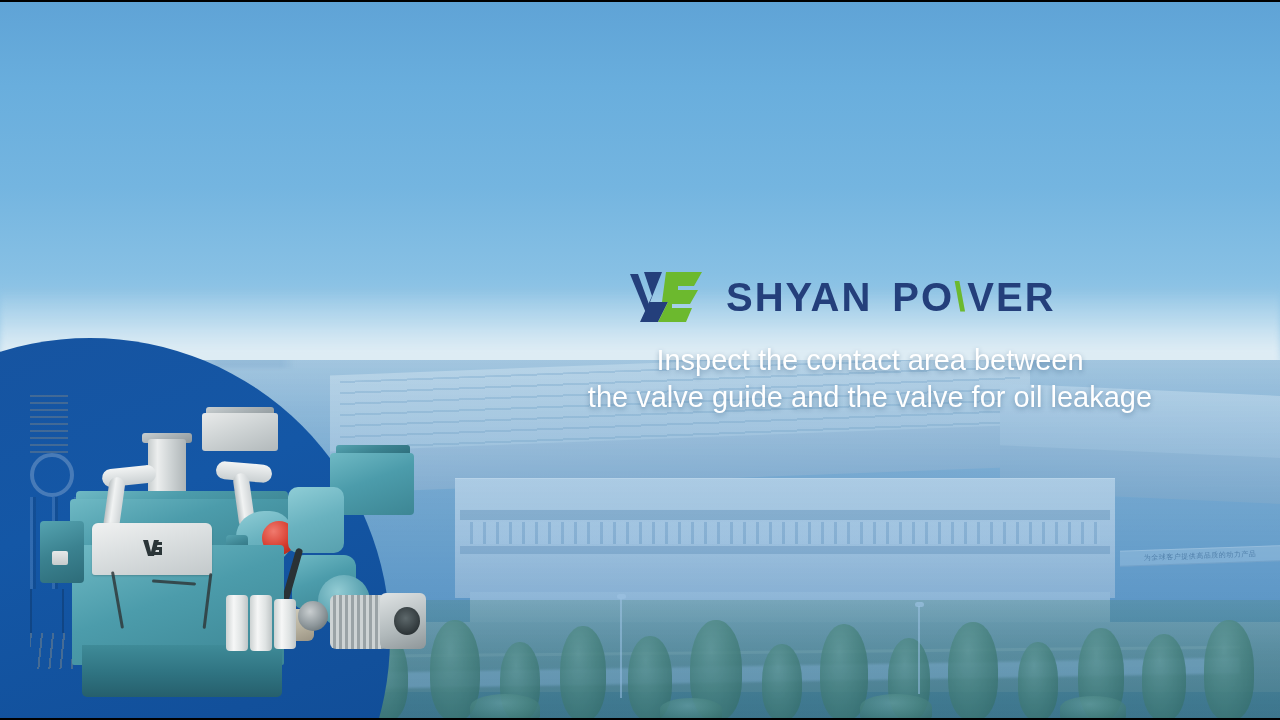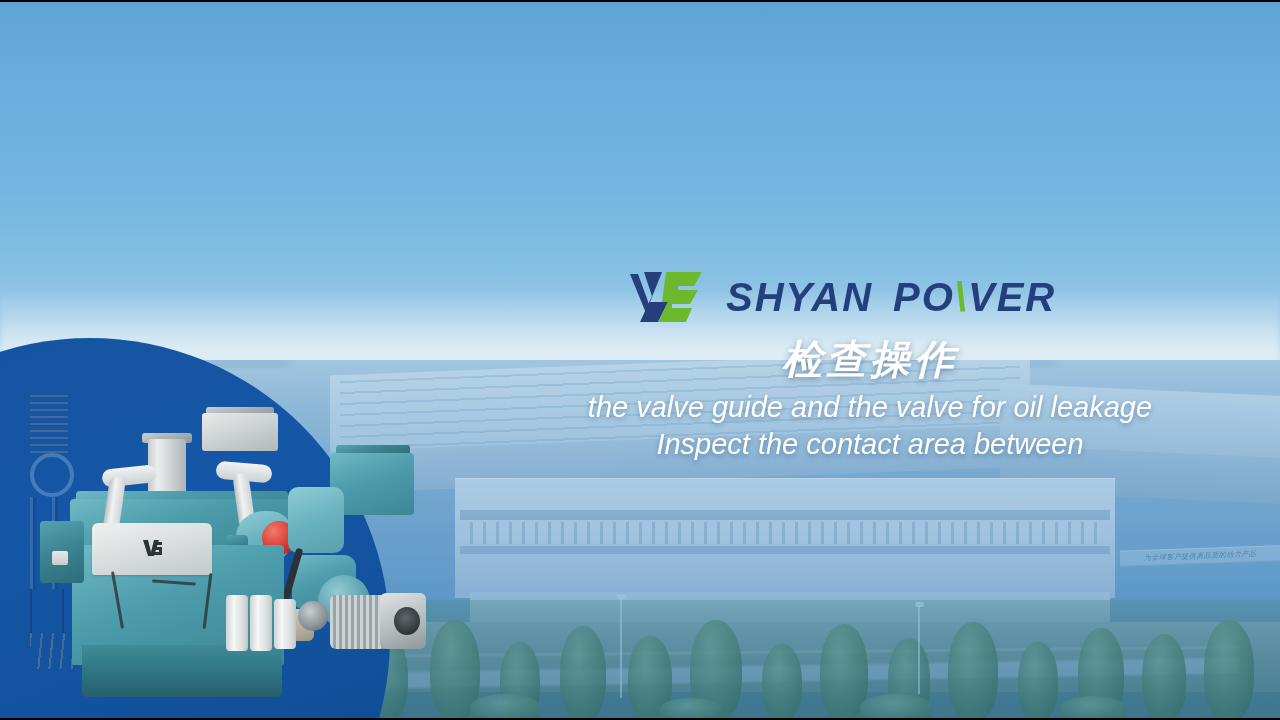--- a/index.html
+++ b/index.html
@@ -3,21 +3,20 @@
 <meta charset="utf-8">
 <style>
   * { margin:0; padding:0; box-sizing:border-box; }
   html,body { width:1280px; height:720px; overflow:hidden; background:#000; }
 
   .stage{
     position:relative;
     width:1280px; height:720px;
     overflow:hidden;
     font-family:"Liberation Sans","DejaVu Sans",sans-serif;
-    font-style:italic;
   }
 
   
   .sky{
     position:absolute; inset:0;
     background:linear-gradient(180deg,
       #5fa3d6 0%,
       #69aedd 12%,
       #74b5e0 26%,
       #87c0e4 38%,
@@ -498,23 +497,22 @@
     <div class="logo-word">
       <span>SHYAN</span>
       <span class="sp"></span>
       <span>PO</span>
       <span class="green">\</span>
       <span>VER</span>
     </div>
   </div>
 
   <div class="textblock">
-    <div class="cn-title">检查操作</div>
     <div class="en-sub">
+      <div>Inspect the contact area between</div>
       <div>the valve guide and the valve for oil leakage</div>
-      <div>Inspect the contact area between</div>
     </div>
   </div>
 
   <div class="bar-top"></div>
   <div class="bar-bottom"></div>
 
 </div>
 
 </body></html>

